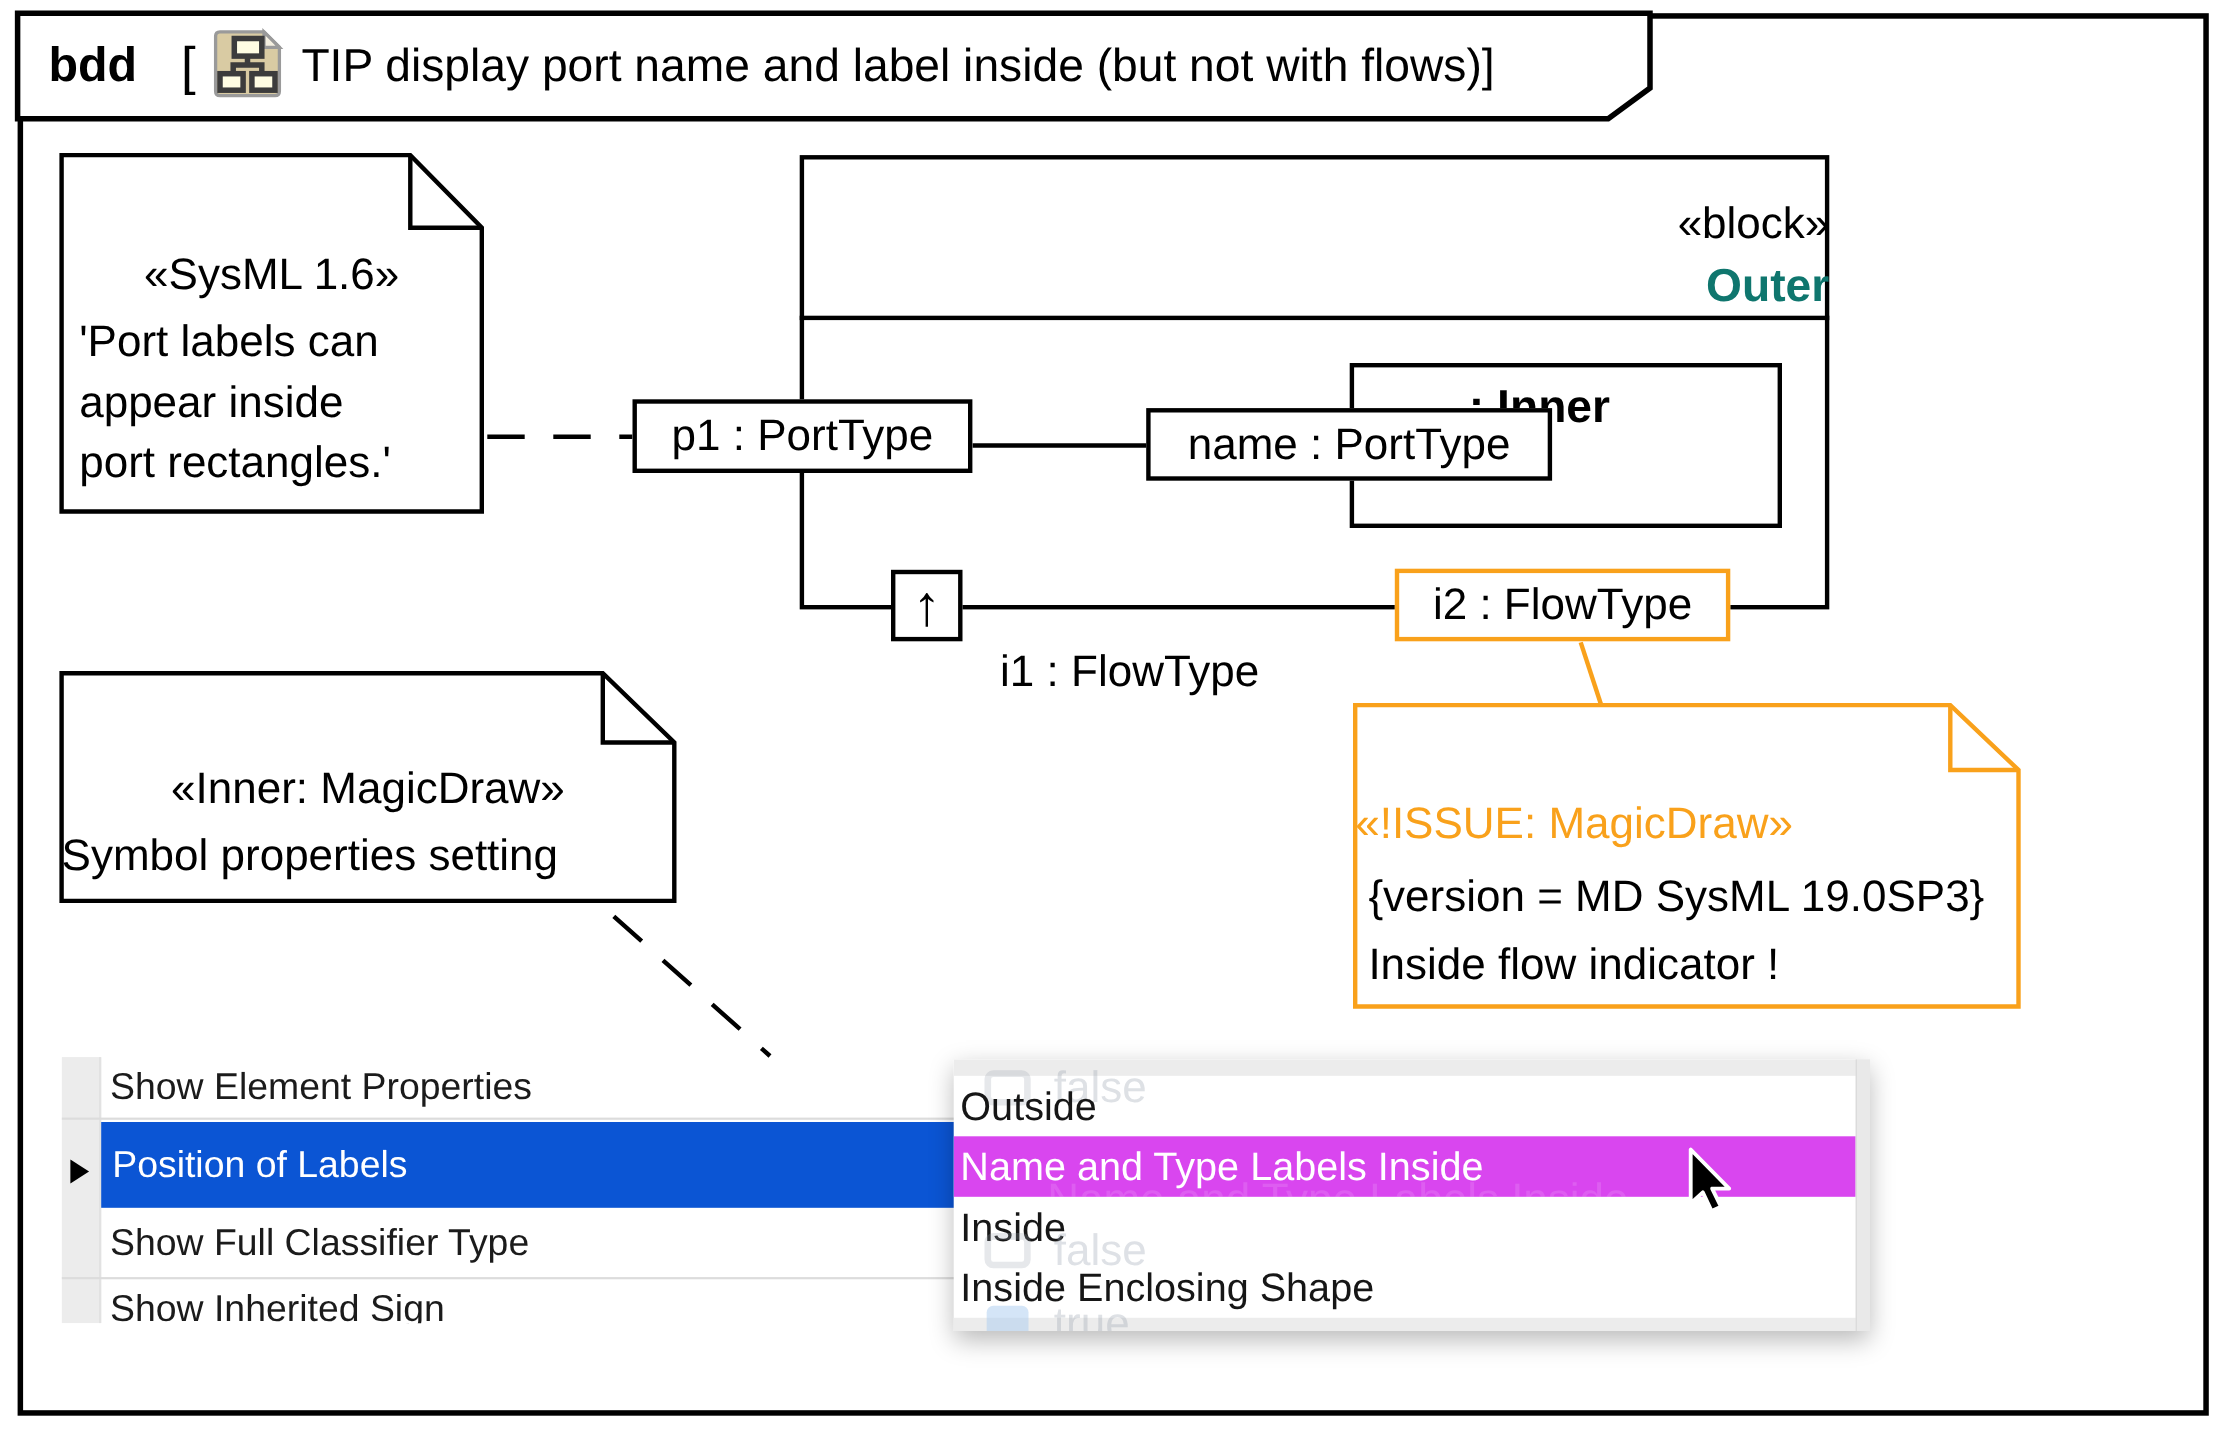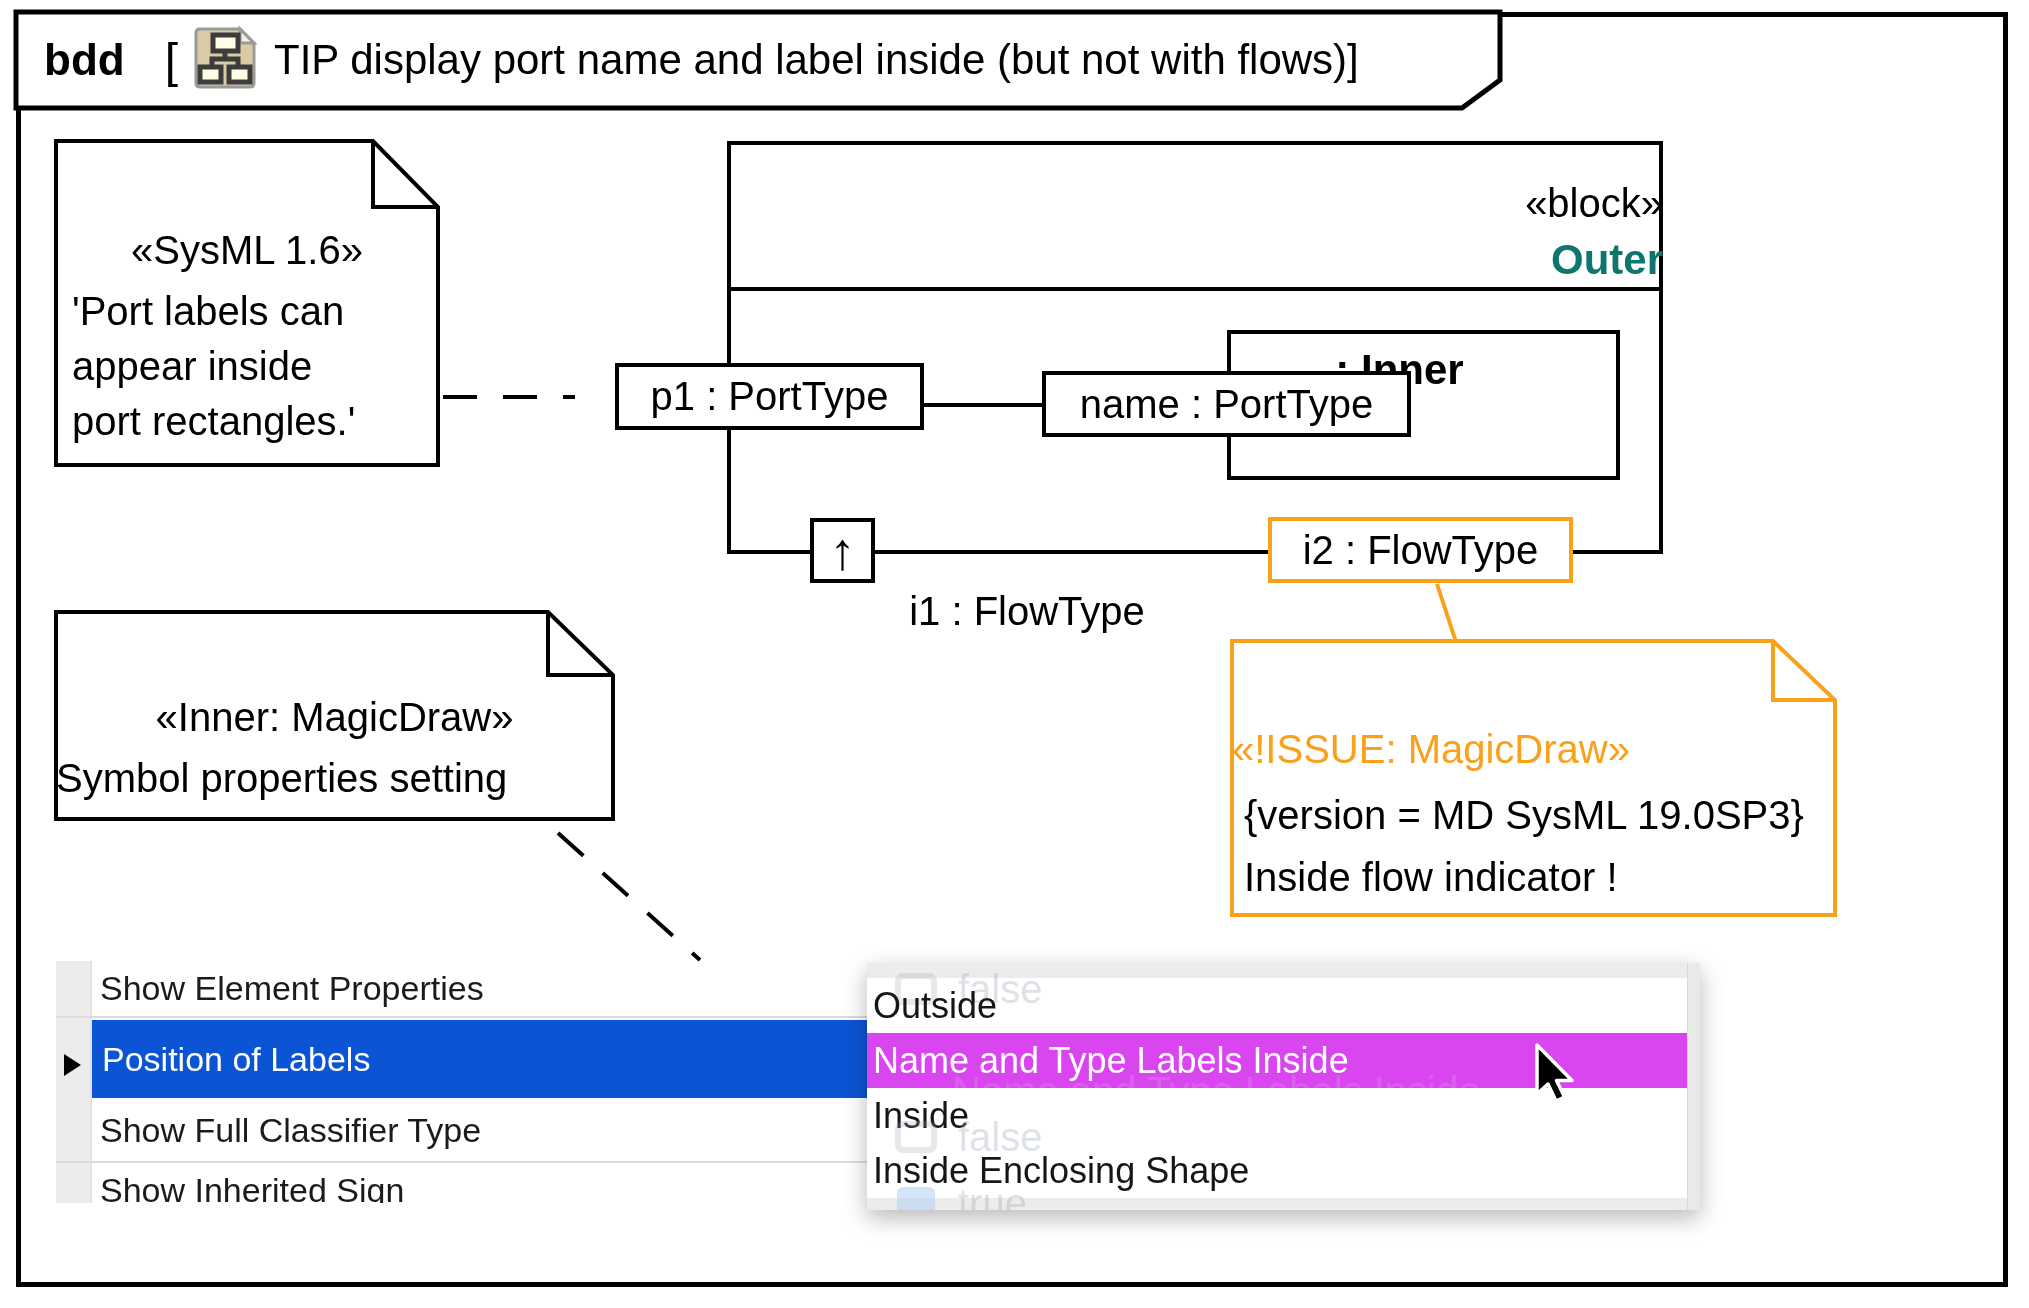--- a/index.html
+++ b/index.html
@@ -20,21 +20,21 @@
   #outer-block{left:727px;top:141px;width:936px;height:413px;}
   #outer-title{left:727px;top:159px;width:936px;height:194px;box-sizing:border-box;
                padding-top:16px;text-align:right;z-index:1;}
   .stereo{font-size:40px;line-height:56px;color:#000;}
   .blk-name{font-size:42px;line-height:58px;font-weight:bold;color:#0f766e;padding-left:44px;}
   #inner-block{left:1227px;top:330px;width:393px;height:150px;}
   #inner-label{left:1227px;top:346px;width:345px;text-align:center;font-size:42px;font-weight:bold;z-index:3;}
   
   .port{background:#fff;border:4px solid #000;box-sizing:border-box;z-index:4;
         display:flex;align-items:center;justify-content:center;font-size:40px;color:#000;white-space:nowrap;}
-  #port-p1{left:575px;top:363px;width:309px;height:67px;margin-left:40px;}
+  #port-p1{left:575px;top:363px;width:309px;height:67px;}
   #port-name{left:1042px;top:371px;width:369px;height:66px;}
   #port-i2{left:1268px;top:517px;width:305px;height:66px;border-color:#F9A11B;}
   #port-i1{left:810px;top:518px;width:65px;height:65px;font-size:52px;}
   #i1-label{left:860px;top:589px;width:334px;text-align:center;font-size:40px;z-index:3;}
   
   .note-text{z-index:3;color:#000;}
   #sysml-stereo{left:56px;top:228px;width:382px;text-align:center;font-size:40px;}
   #sysml-body{left:72px;top:284px;width:366px;font-size:40px;line-height:55px;}
   #tool-stereo{left:56px;top:695px;width:557px;text-align:center;font-size:40px;}
   #tool-body{left:56px;top:756px;width:557px;text-align:left;font-size:40px;}

